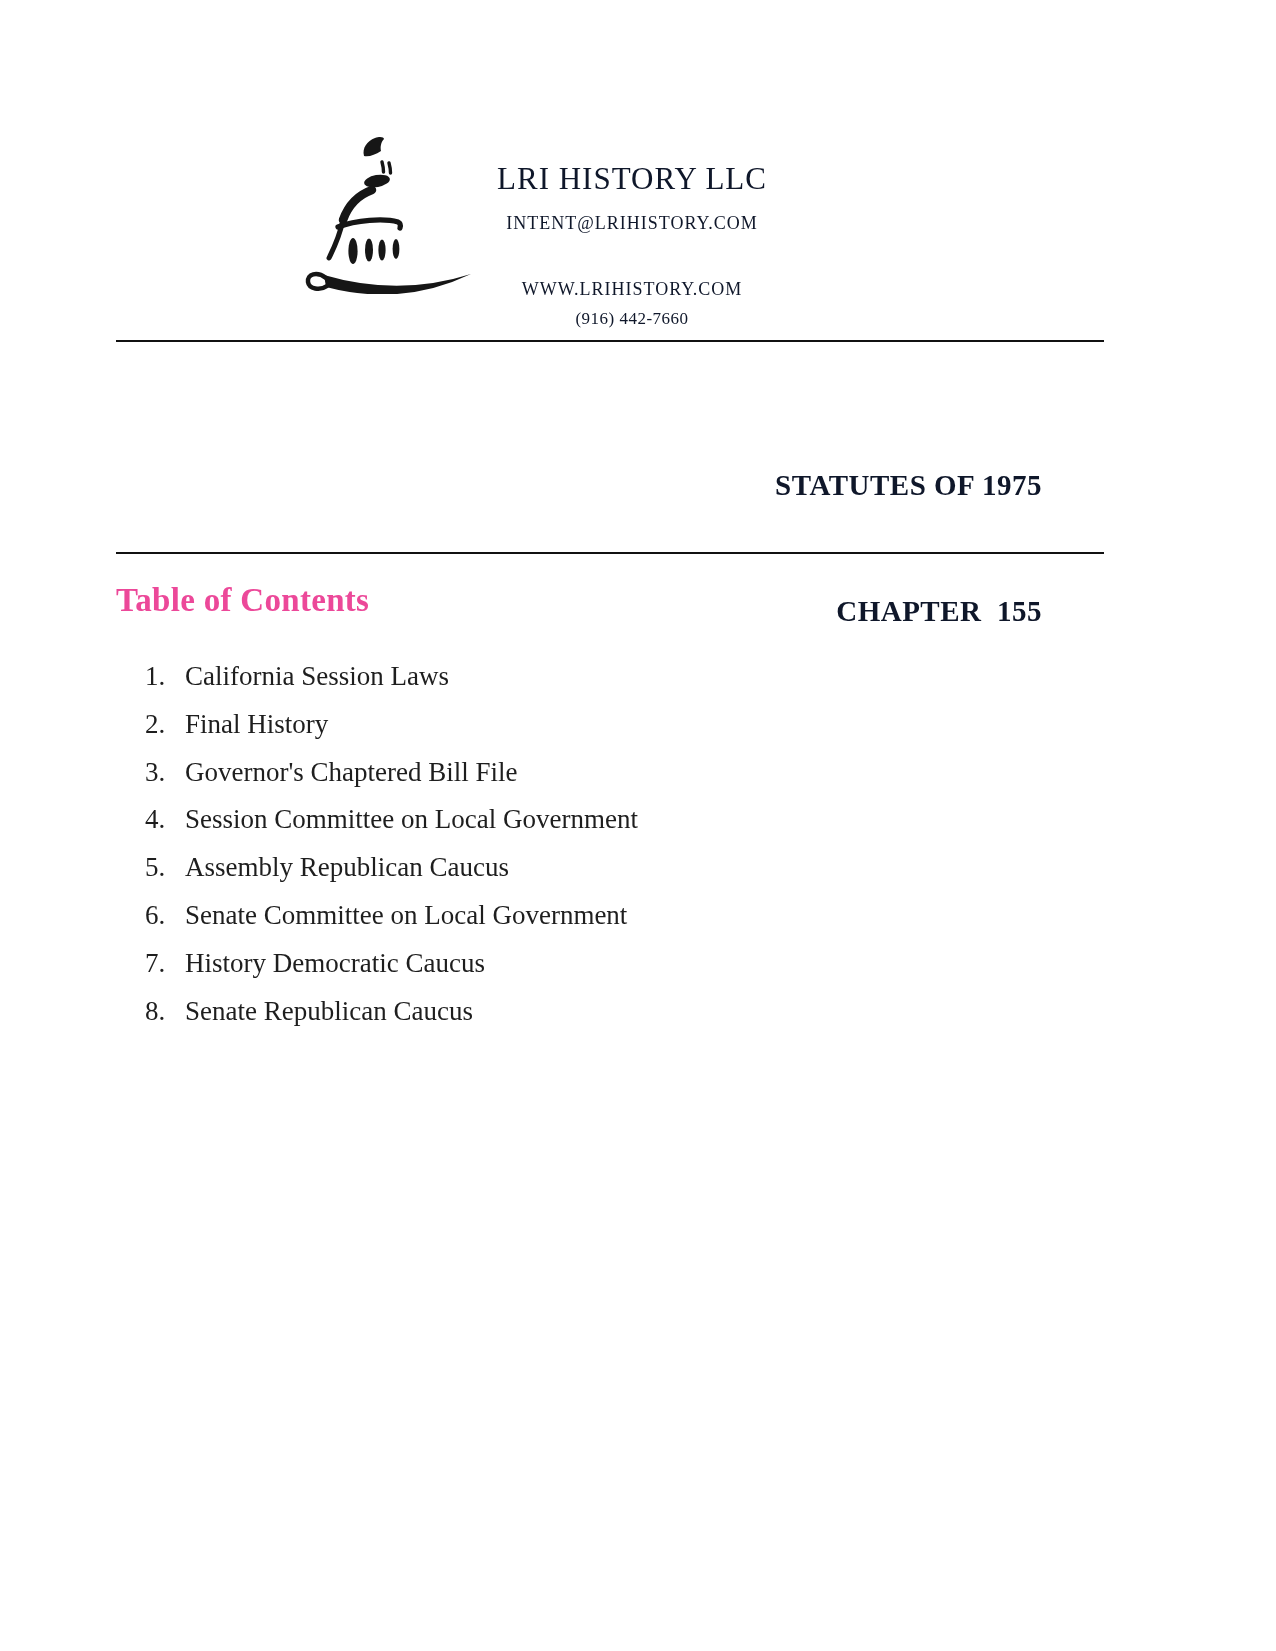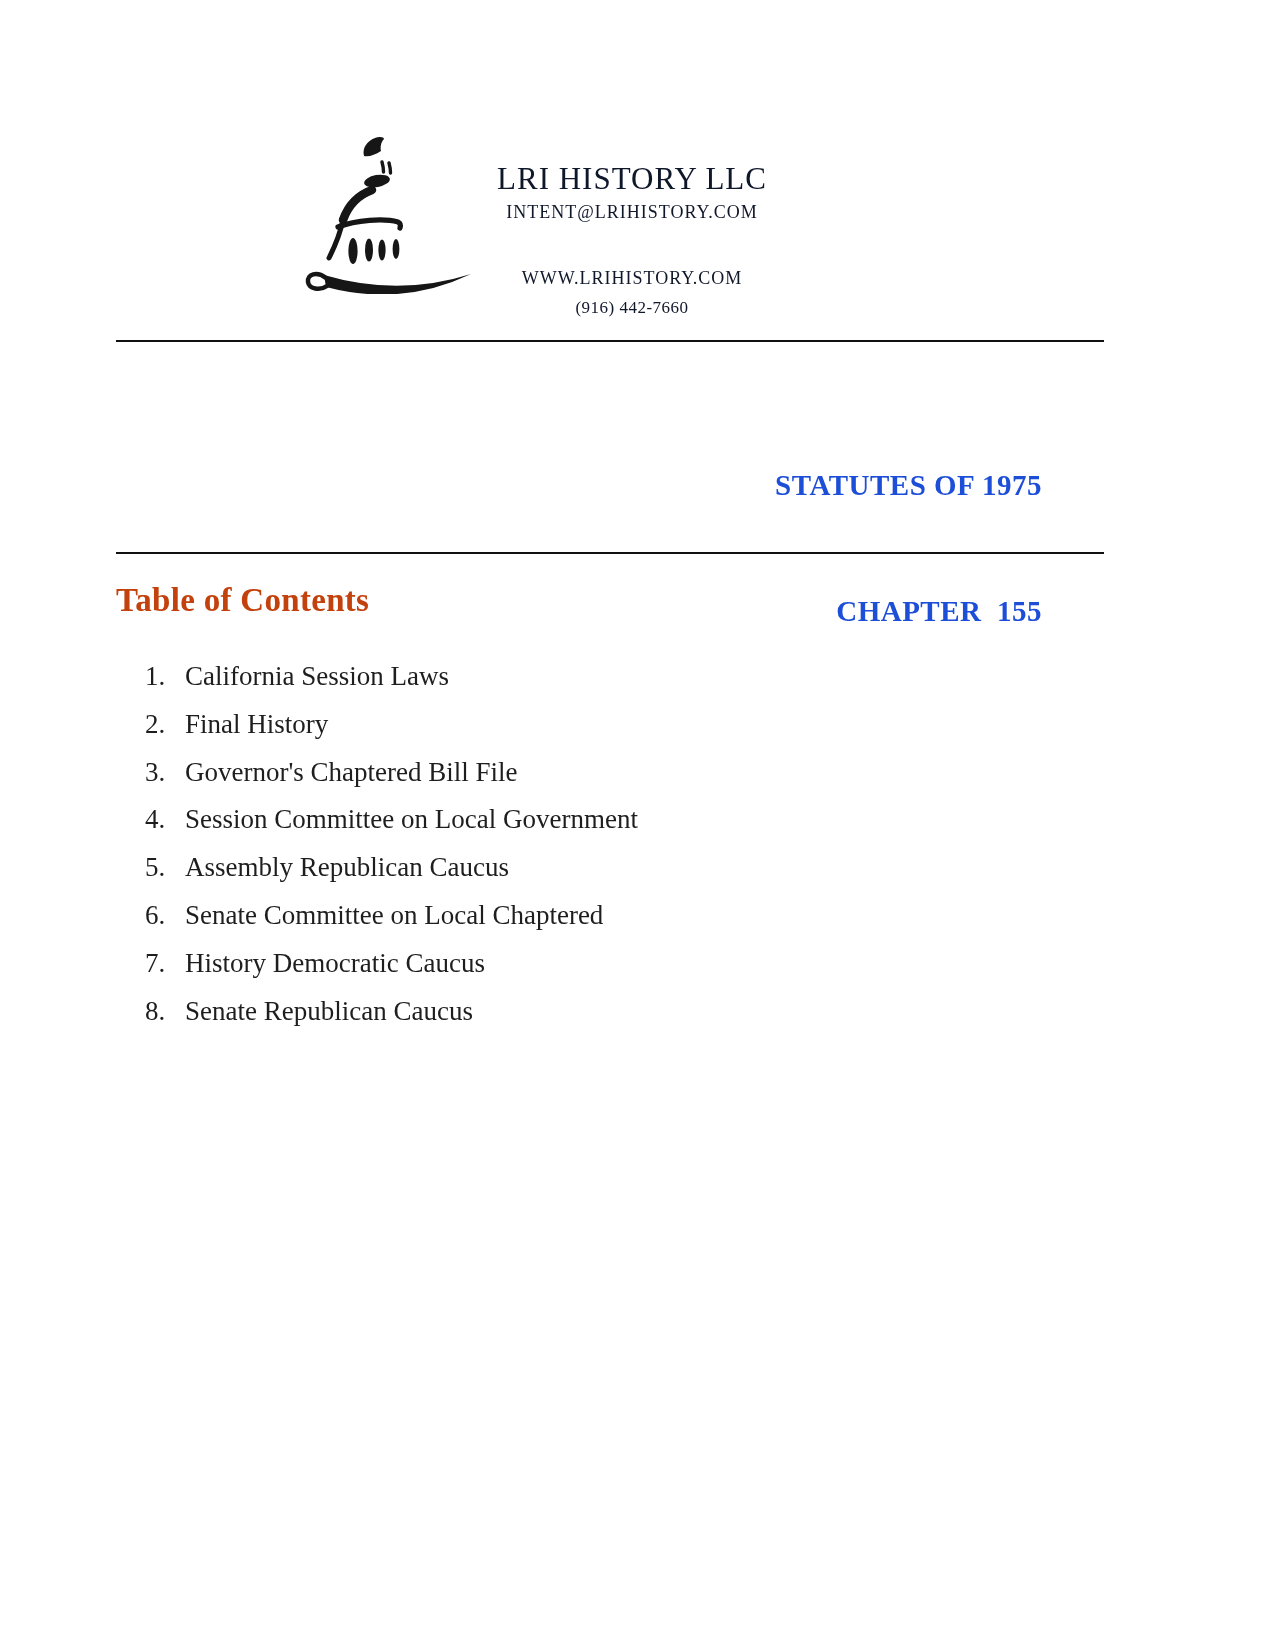--- a/index.html
+++ b/index.html
@@ -39,21 +39,21 @@
     letter-spacing: 1px;
     white-space: pre;
   }
   .contact-line {
     font-size: 18px;
     line-height: 30px;
     letter-spacing: 1px;
     white-space: pre;
     margin-top: 36px;
   }
-  .contact-line.first { margin-top: 0; }
+  .contact-line.first { margin-top: 11px; }
   .phone-line {
     font-size: 17px;
     line-height: 30px;
     letter-spacing: 0.5px;
     white-space: pre;
   }
 
   
   .rule {
     position: absolute;
@@ -68,33 +68,33 @@
   
   .ref-block {
     position: absolute;
     top: 380px;
     right: 234px;
     text-align: right;
     font-weight: bold;
     font-size: 29px;
     line-height: 42px;
     letter-spacing: 0.5px;
-    color: #1d4ed8;
+    color: #0f172a;
     white-space: pre;
   }
 
   
   .toc-heading {
     position: absolute;
     left: 116px;
     top: 582px;
     font-size: 33px;
     font-weight: bold;
     letter-spacing: 0.3px;
-    color: #c2410c;
+    color: #ec4899;
     white-space: pre;
   }
   .toc-list {
     position: absolute;
     left: 145px;
     top: 653px;
     list-style: none;
     font-size: 27px;
     color: #1e1e1e;
   }
@@ -178,21 +178,21 @@
     <li>
       <span class="toc-num">4.</span>
       <span>Session Committee on Local Government</span>
     </li>
     <li>
       <span class="toc-num">5.</span>
       <span>Assembly Republican Caucus</span>
     </li>
     <li>
       <span class="toc-num">6.</span>
-      <span>Senate Committee on Local Chaptered</span>
+      <span>Senate Committee on Local Government</span>
     </li>
     <li>
       <span class="toc-num">7.</span>
       <span>History Democratic Caucus</span>
     </li>
     <li>
       <span class="toc-num">8.</span>
       <span>Senate Republican Caucus</span>
     </li>
   </ol>

